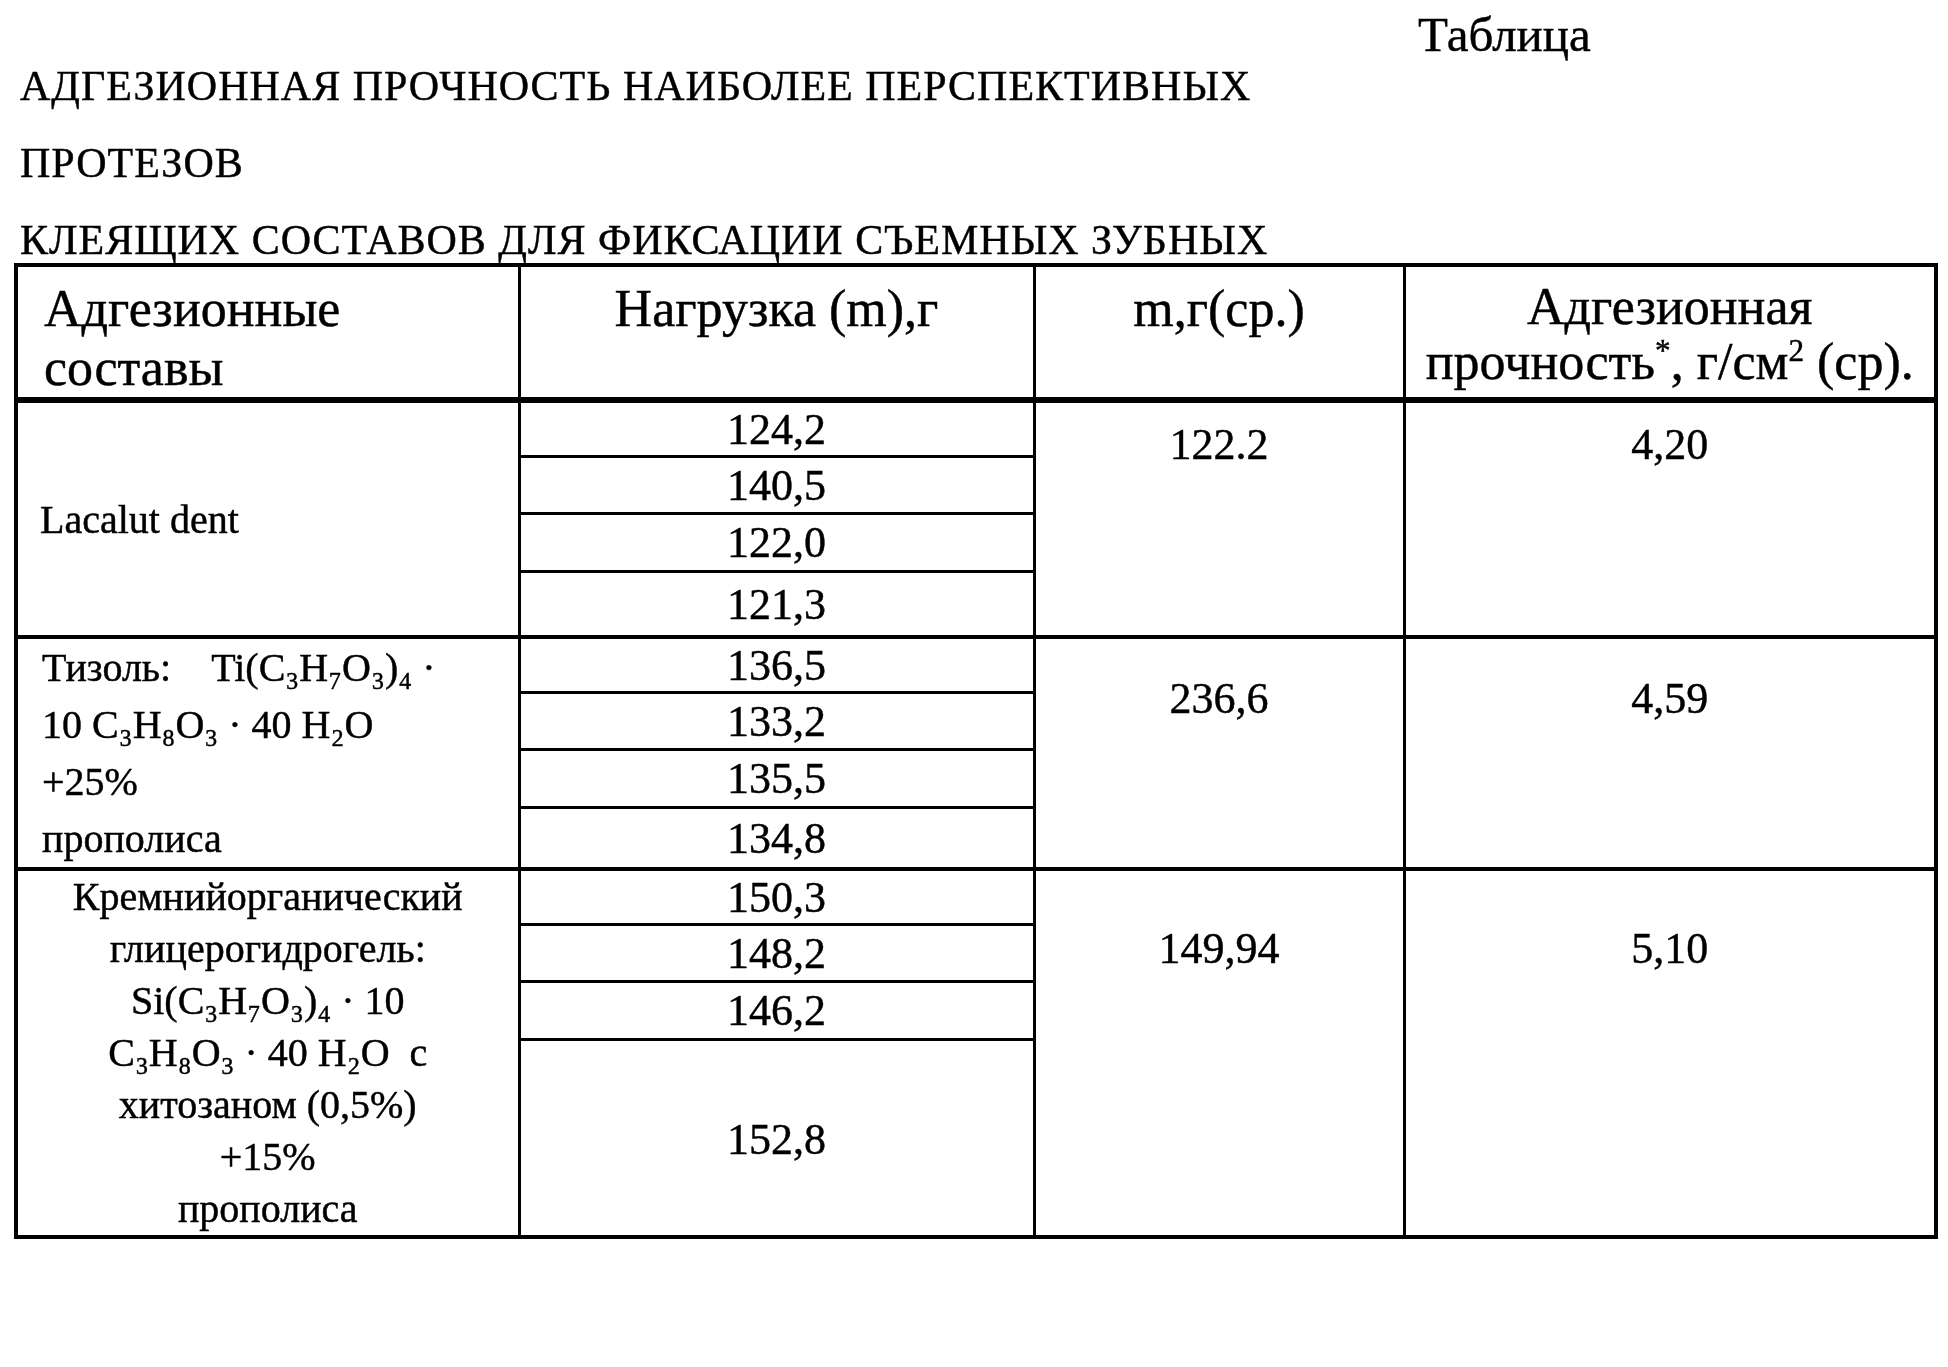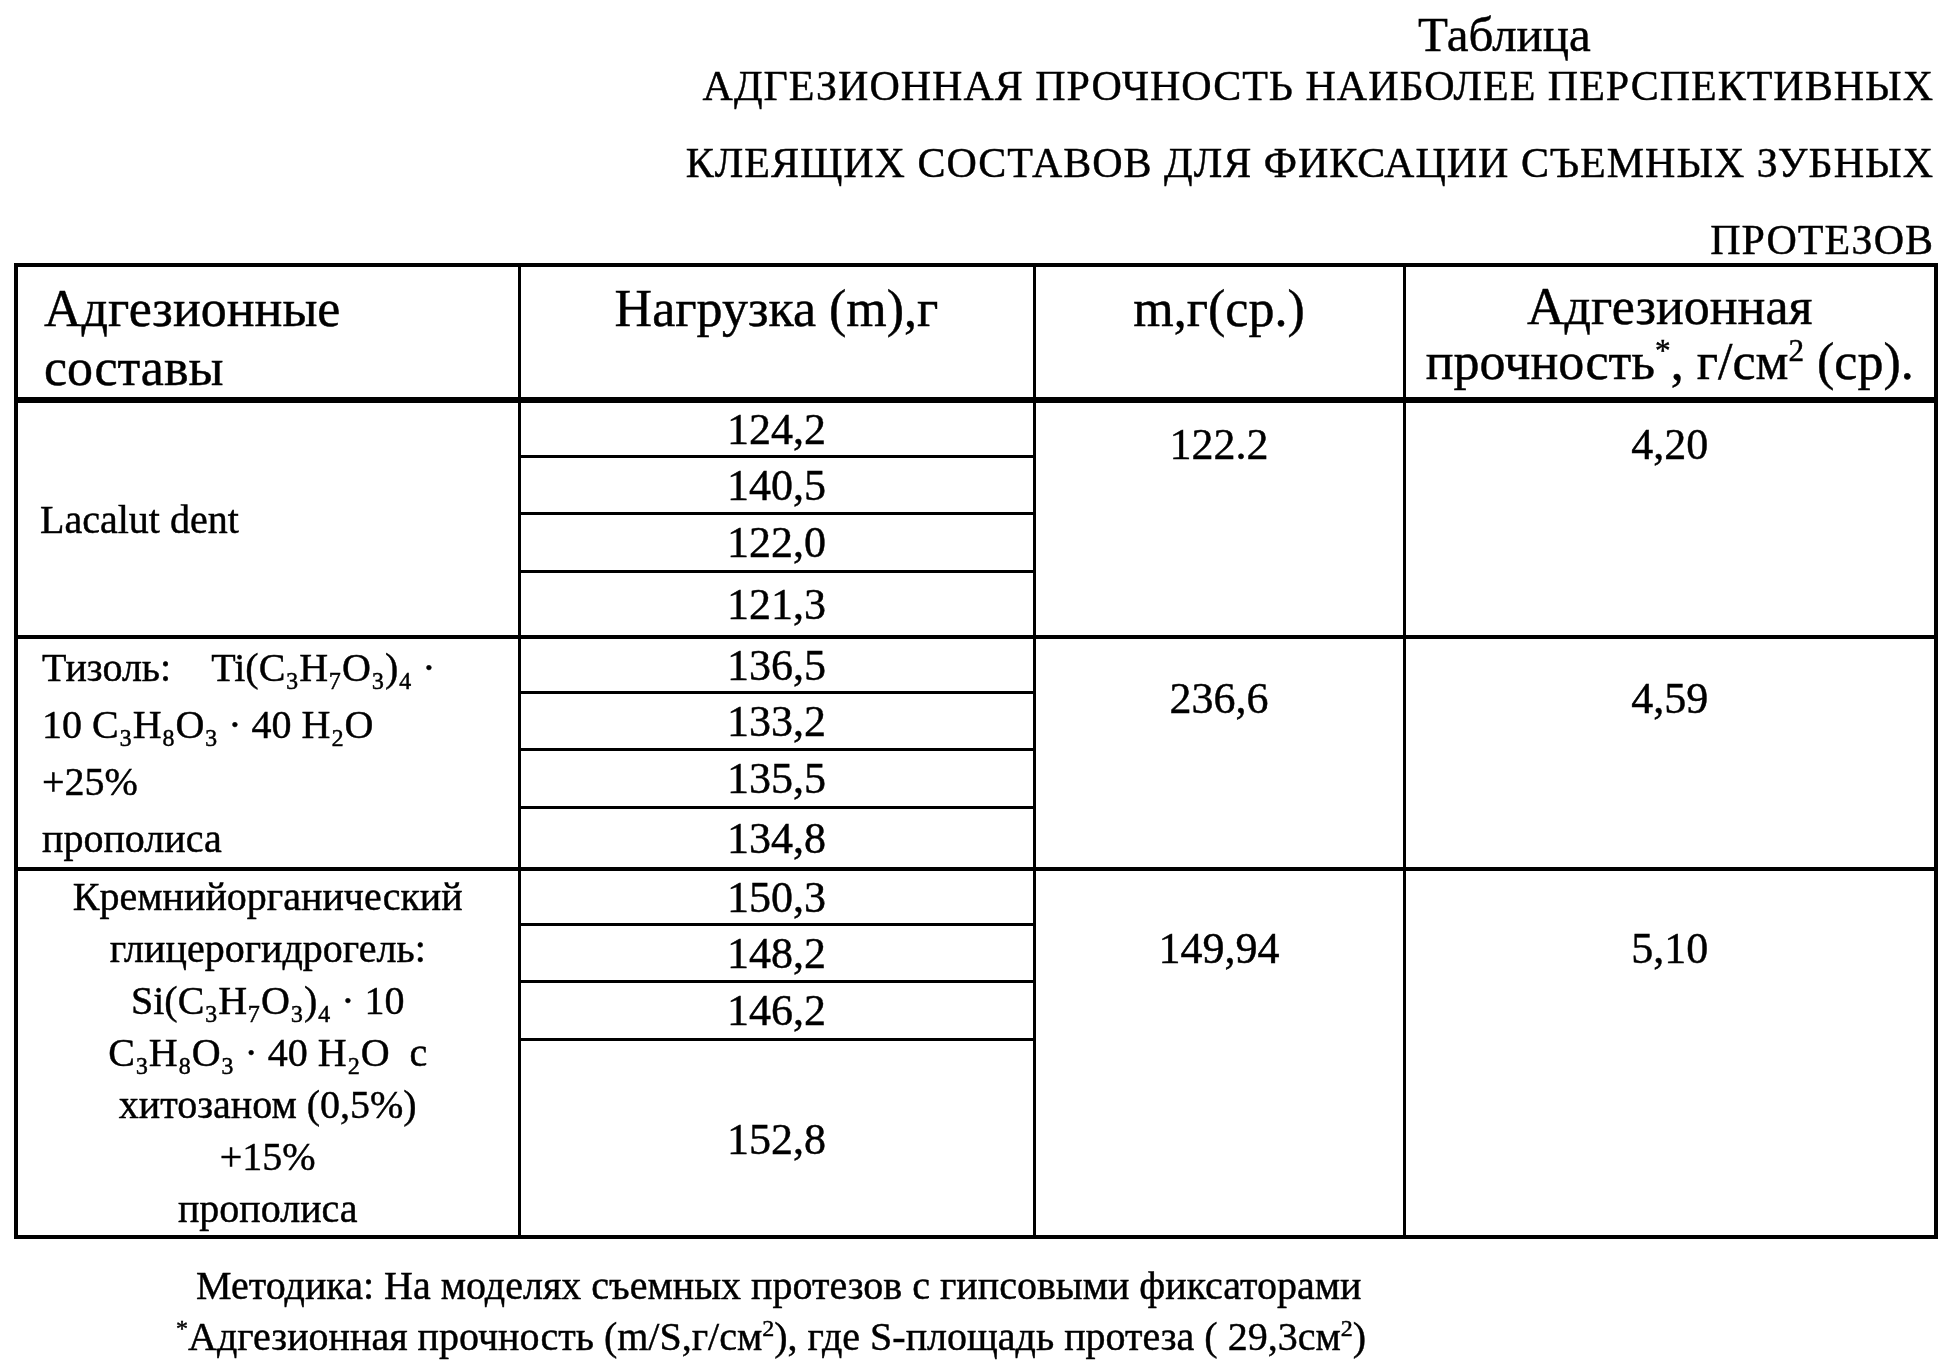--- a/index.html
+++ b/index.html
@@ -10,22 +10,22 @@
     position: relative; overflow: hidden;
     -webkit-text-stroke: 0.45px #000;
   }
   .page { position: absolute; inset: 0; }
 
   .tablica-label {
     position: absolute; left: 1418px; top: 6px;
     font-size: 49px; white-space: nowrap;
   }
   .title-block {
-    position: absolute; top: 48px; left: 26px; width: 1908px;
-    text-align: right; font-size: 42px; line-height: 77px;
+    position: absolute; top: 48px; left: 20px; width: 1908px;
+    text-align: left; font-size: 42px; line-height: 77px;
     letter-spacing: 1px; white-space: nowrap;
   }
 
   table.tbl {
     position: absolute; left: 14px; top: 263px; width: 1920px;
     border-collapse: collapse; table-layout: fixed;
     border: 4px solid #000;
   }
   col.c1 { width: 503px; } col.c2 { width: 515px; }
   col.c3 { width: 370px; } col.c4 { width: 532px; }
@@ -67,22 +67,22 @@
 </style>
 </head>
 <body>
 
 <div class="page">
 
   <div class="tablica-label">Таблица</div>
 
   <div class="title-block">
     <div>АДГЕЗИОННАЯ ПРОЧНОСТЬ НАИБОЛЕЕ ПЕРСПЕКТИВНЫХ</div>
+    <div>ПРОТЕЗОВ</div>
     <div>КЛЕЯЩИХ СОСТАВОВ ДЛЯ ФИКСАЦИИ СЪЕМНЫХ ЗУБНЫХ</div>
-    <div>ПРОТЕЗОВ</div>
   </div>
 
   <table class="tbl">
     <colgroup>
         <col class="c1">
         <col class="c2">
         <col class="c3">
         <col class="c4">
       </colgroup>
 
@@ -149,18 +149,14 @@
     </tr>
     <tr>
       <td class="load lh3">146,2</td>
     </tr>
     <tr>
       <td class="load g3last">152,8</td>
     </tr>
   </tbody>
     </table>
 
-  <div class="footnote">
-    <div class="fn1">Методика: На моделях съемных протезов с гипсовыми фиксаторами</div>
-    <div class="fn2"><sup>*</sup><span>Адгезионная прочность (m/S,г/см</span><sup>2</sup><span>), где S-площадь протеза ( 29,3см</span><sup>2</sup><span>)</span></div>
-  </div>
 
 </div>
 
 </body></html>

